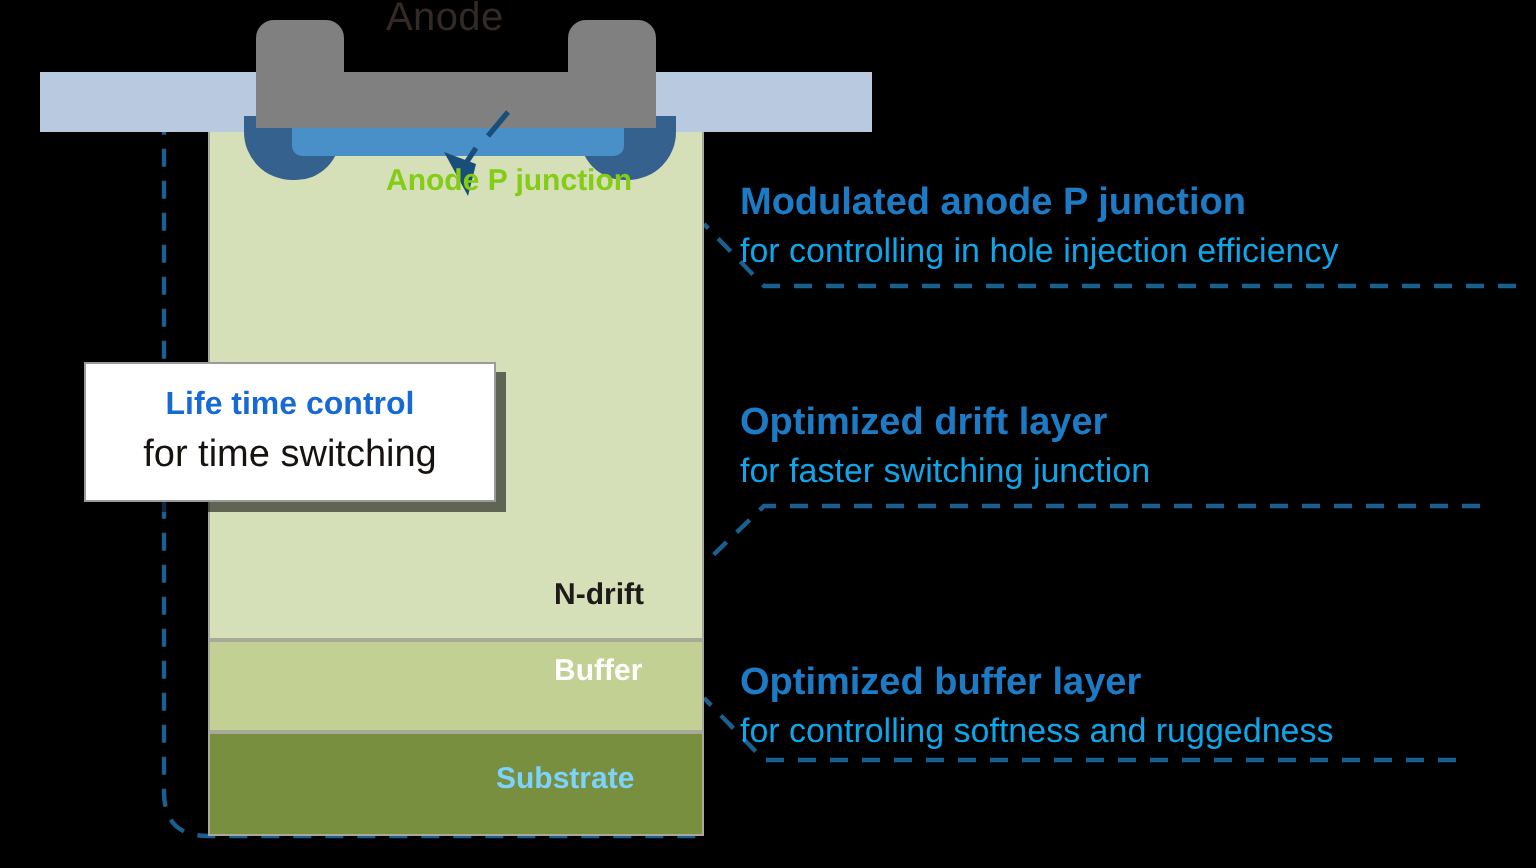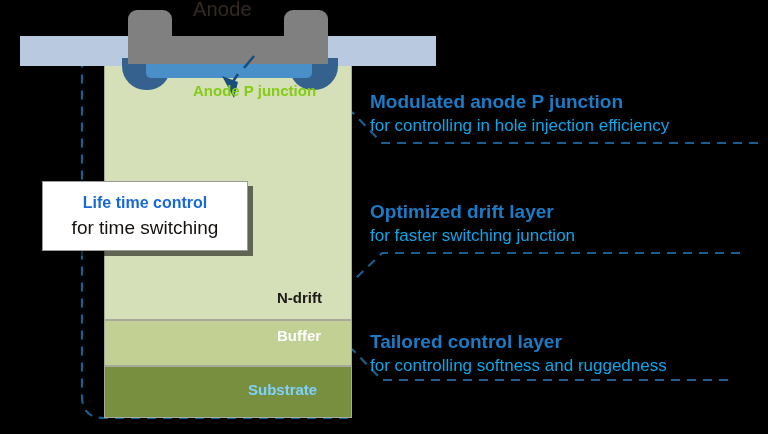--- a/index.html
+++ b/index.html
@@ -287,17 +287,17 @@
     <div class="annotation-title">Modulated anode P junction</div>
     <div class="annotation-sub">for controlling in hole injection efficiency</div>
   </div>
 
   <div class="annotation" id="annotation-1">
     <div class="annotation-title">Optimized drift layer</div>
     <div class="annotation-sub">for faster switching junction</div>
   </div>
 
   <div class="annotation" id="annotation-2">
-    <div class="annotation-title">Tailored control layer</div>
+    <div class="annotation-title">Optimized buffer layer</div>
     <div class="annotation-sub">for controlling softness and ruggedness</div>
   </div>
 
 </div>
 
 </body></html>

